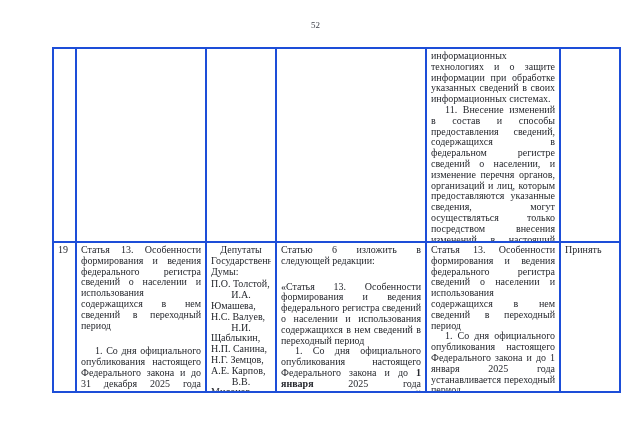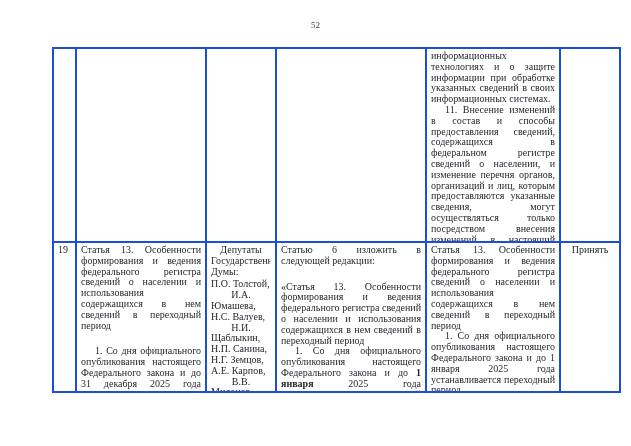--- a/index.html
+++ b/index.html
@@ -46,21 +46,21 @@
   p {
     margin: 0;
     text-align: justify;
     text-align-last: left;
   }
   p.ind { text-indent: 14px; }
   p.gap { margin-top: 15px; font-family: Liberation Serif, serif; }
   .authors p { text-align: center; }
   .names { white-space: pre-line; margin-top: 2px; }
   td.num-cell { text-align: left; padding-top: 5px; }
-  td.decision-cell { text-align: center; padding-top: 6px; }
+  td.decision-cell { text-align: left; padding-top: 6px; }
   .b { font-weight: bold; }
 </style>
 </head>
 <body>
 
 <div class="sheet">
 
   <div class="pageno">52</div>
 
   <table class="amend">

